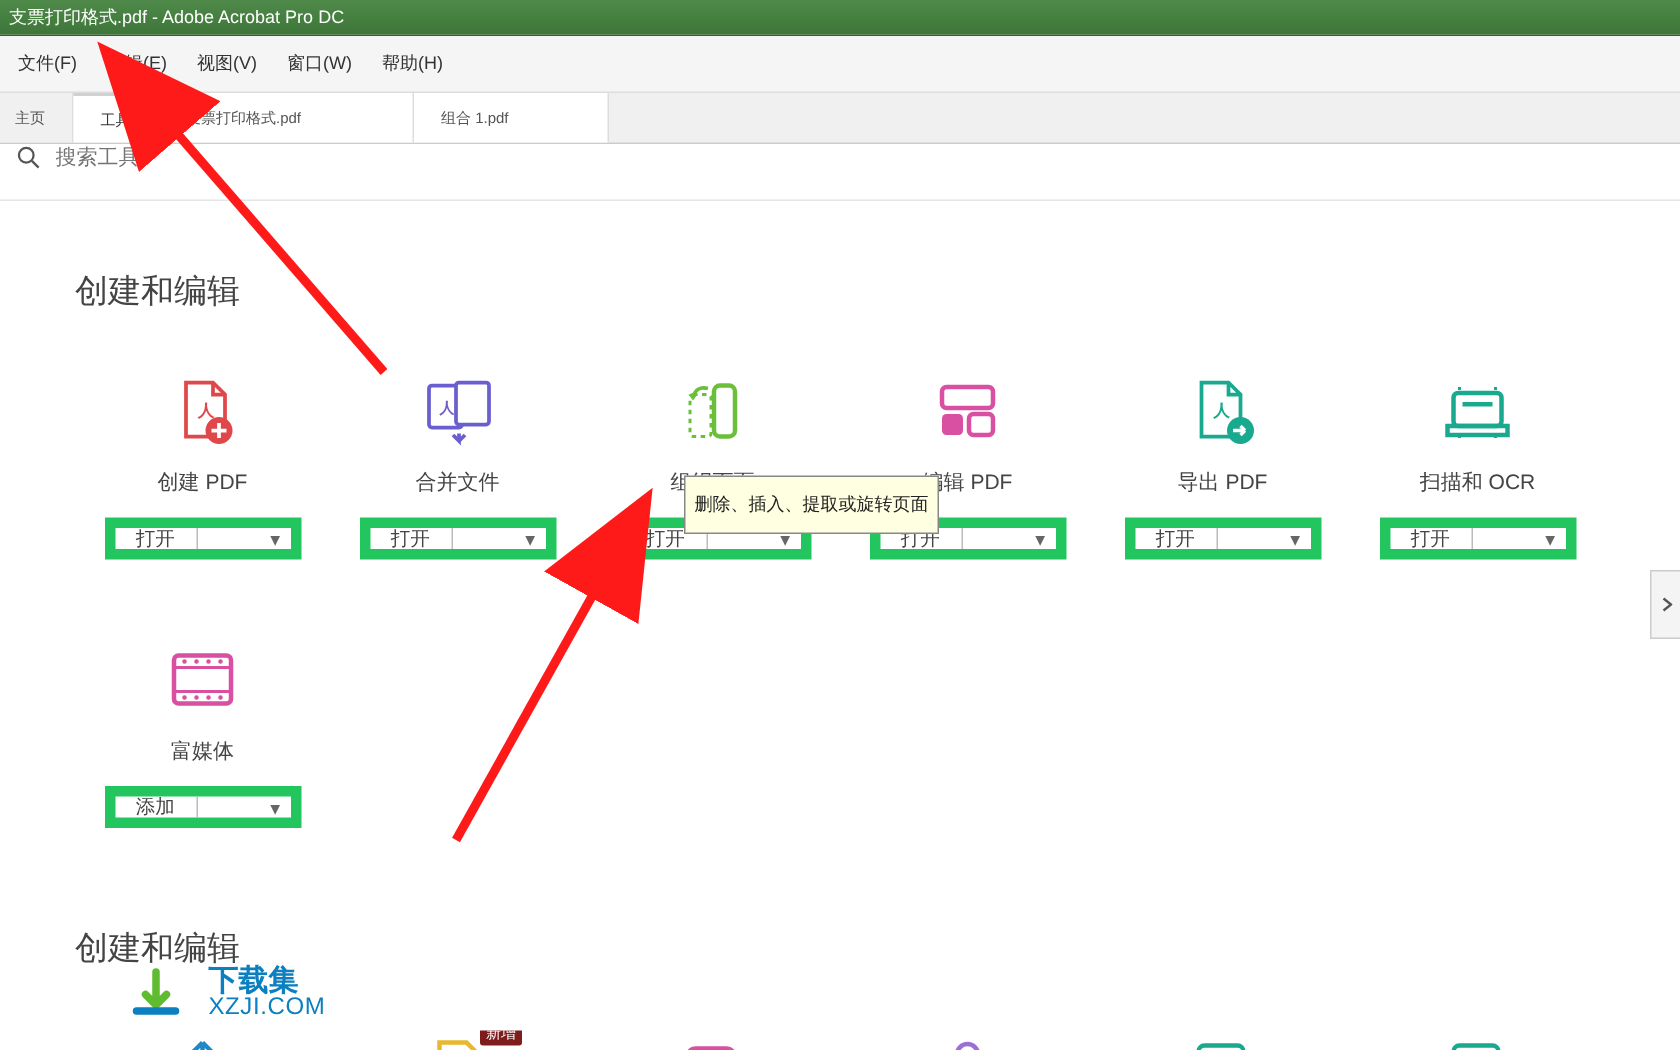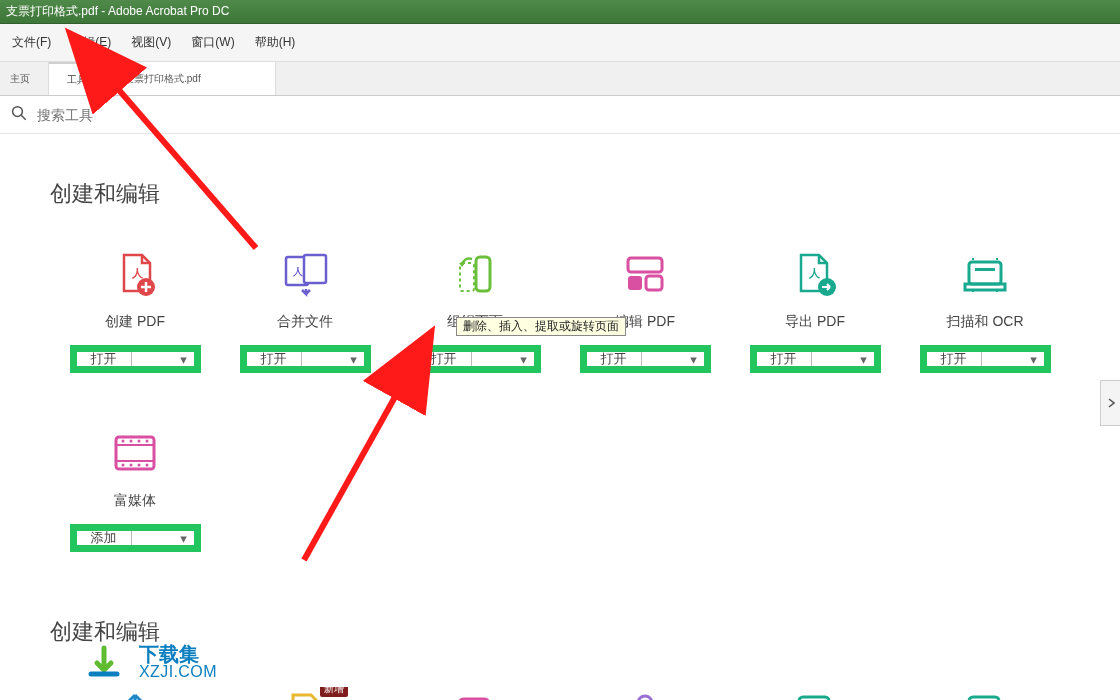--- a/index.html
+++ b/index.html
@@ -63,21 +63,21 @@
   .tabstrip .doc-tab {
     background: #fff;
     min-width: 170px;
     border-top: 0;
   }
   
   .searchrow {
     height: 38px;
     border-bottom: 1px solid #e5e5e5;
     display: flex;
-    align-items: center;
+    align-items: flex-start;
     padding: 0 10px;
     gap: 9px;
   }
   .searchrow input {
     border: none;
     outline: none;
     font-size: 14px;
     color: #888;
     width: 300px;
     background: transparent;
@@ -136,21 +136,21 @@
   .btn-split .btn-caret {
     width: 20px;
     display:flex;align-items:center;justify-content:center;
     color: #666;
   }
   
   .tooltip {
     position: absolute;
     background: #ffffe1;
     border: 1px solid #888;
-    padding: 0 6px;
+    padding: 10px 6px;
     font-size: 12px;
     color: #222;
     white-space: nowrap;
     z-index: 50;
   }
   
   .main::-webkit-scrollbar { width: 18px; }
   .main::-webkit-scrollbar-track { background: #f0f0f0; }
   .main::-webkit-scrollbar-thumb { background: #c8c8c8; border: 1px solid #aaa; }
   
@@ -203,20 +203,21 @@
   <span class="menu-item">编辑(E)</span>
   <span class="menu-item">视图(V)</span>
   <span class="menu-item">窗口(W)</span>
   <span class="menu-item">帮助(H)</span>
 </div>
 
 <div class="tabstrip">
   <div class="ptab">主页</div>
   <div class="ptab active">工具</div>
   <div class="ptab doc-tab">支票打印格式.pdf</div>
+  <div class="ptab doc-tab" style="min-width:130px">组合 1.pdf</div>
 </div>
 
 <div class="searchrow">
   <span>
     <svg width="18" height="18" viewBox="0 0 24 24" fill="none" stroke="#555" stroke-width="2">
       <circle cx="10" cy="10" r="6.5"></circle>
         <line x1="15" y1="15" x2="21" y2="21"></line>
     </svg>
   </span>
   <input type="text" placeholder="搜索工具" style="">

